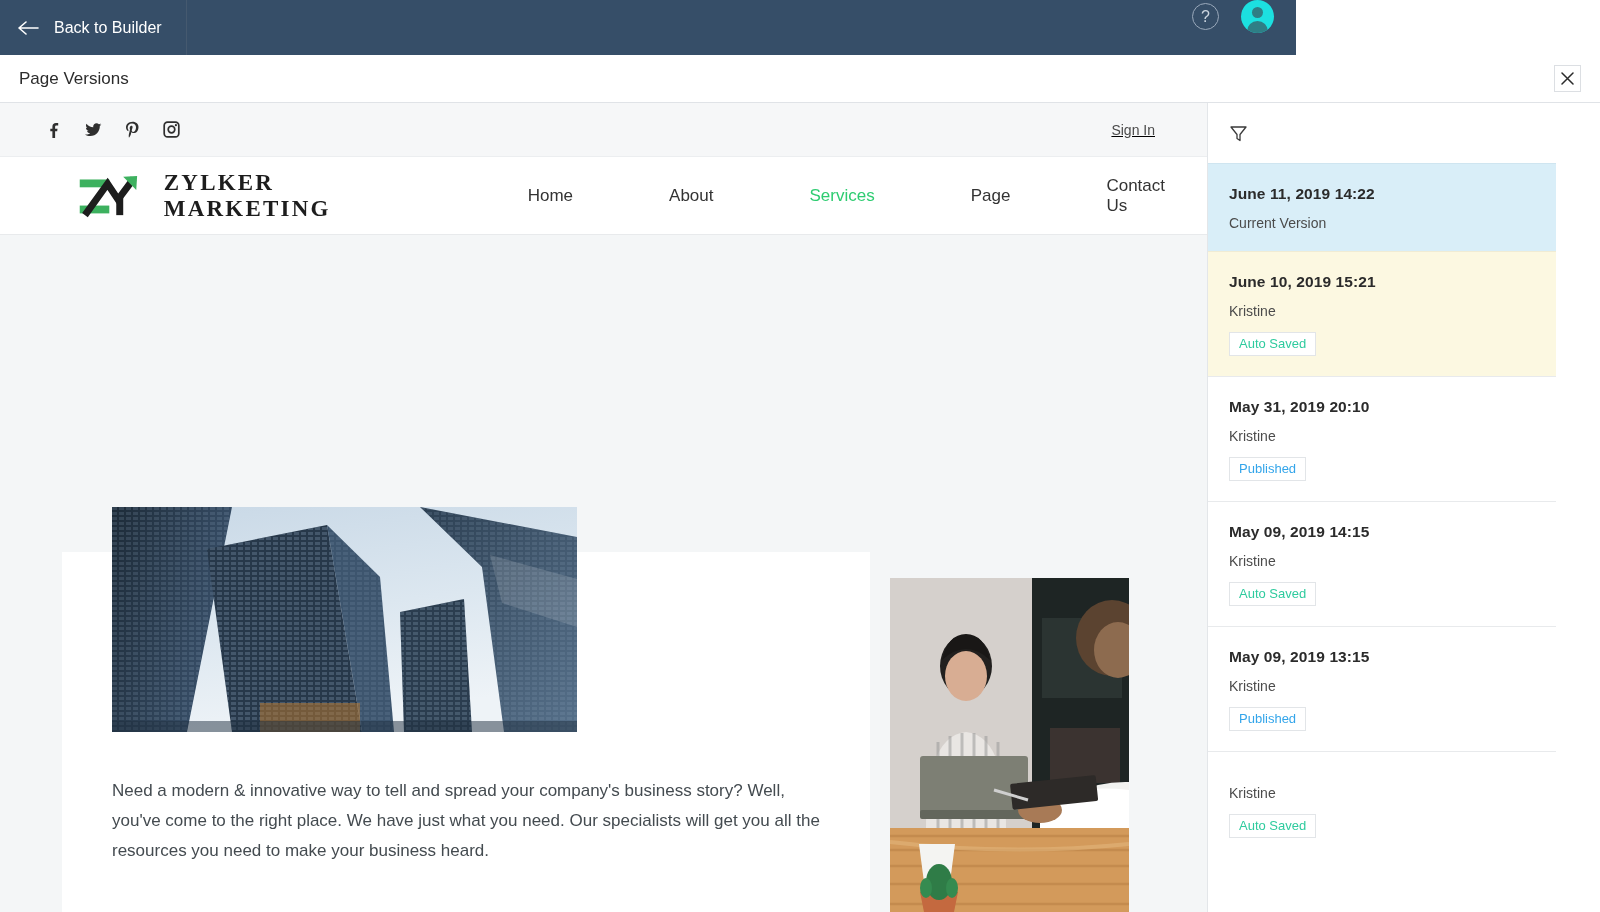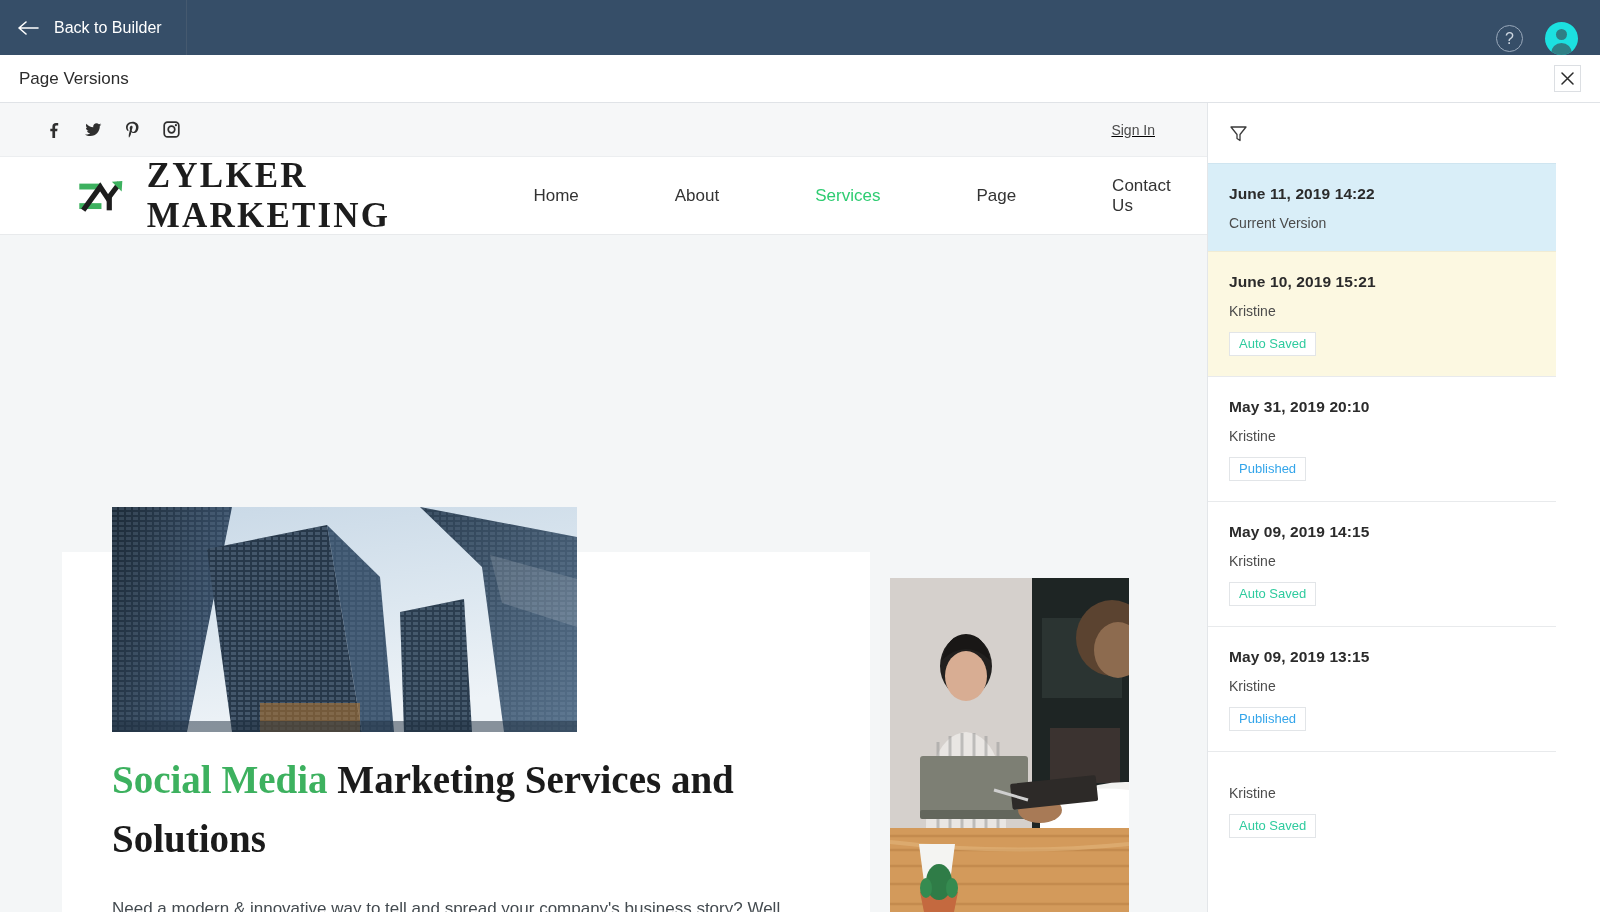--- a/index.html
+++ b/index.html
@@ -6,23 +6,23 @@
   html, body {
     width: 1600px; height: 912px;
     font-family: "Liberation Sans", sans-serif;
     background: #ffffff;
     overflow: hidden;
   }
 
   
   .appbar {
     position: absolute; top: 0; left: 0;
-    width: 1600px; height: 55px;
+    width: 1296px; height: 55px;
     background: #364e68;
-    display: flex; align-items: flex-end;
+    display: flex; align-items: flex-start;
   }
   .back-btn {
     display: flex; align-items: center; gap: 14px;
     height: 55px; padding: 0 24px 0 18px;
     color: #ffffff; font-size: 16px;
     cursor: pointer;
     border-right: 1px solid #45596f;
   }
   .back-arrow { width: 22px; height: 16px; display: block; }
   .appbar-right {
@@ -97,21 +97,21 @@
   .site-nav {
     height: 78px; background: #ffffff;
     display: flex; align-items: center;
     padding: 0 0 0 78px;
     border-bottom: 1px solid #e8eaec;
   }
   .logo-wrap { display: flex; align-items: center; gap: 18px; }
   .logo-mark { width: 78px; height: 56px; }
   .logo-text {
     font-family: "Liberation Serif", serif;
-    font-size: 35px; font-weight: bold; letter-spacing: 2.2px;
+    font-size: 23px; font-weight: bold; letter-spacing: 2.2px;
     color: #1d1d1d;
   }
   .nav-links {
     display: flex; align-items: center; gap: 12px;
     margin-left: 74px;
   }
   .nav-link {
     font-size: 17px; color: #333333; cursor: pointer;
     padding: 0 42px;
   }
@@ -301,21 +301,20 @@
           <polygon points="308,0 465,30 465,225 392,225 370,60" fill="url(#glassB)"></polygon>
           <polygon points="308,0 465,30 465,225 392,225 370,60" fill="url(#win)" opacity="0.45"></polygon>
           <polygon points="378,48 465,72 465,120 390,96" fill="#ffffff" opacity="0.14"></polygon>
 
           <rect x="148" y="196" width="100" height="29" fill="#b4762f" opacity="0.55"></rect>
           <rect x="0" y="214" width="465" height="11" fill="#20303f" opacity="0.5"></rect>
         </svg>
       </div>
 
       <div class="card-inner">
-        <h1 class="headline"><span class="hl-green">Social Media</span><span> Marketing Services and Solutions</span></h1>
         <p class="lede">Need a modern &amp; innovative way to tell and spread your company's business story? Well, you've come to the right place. We have just what you need. Our specialists will get you all the resources you need to make your business heard.</p>
       </div>
     </div>
 
     <div class="side-img">
       <svg width="239" height="358" viewBox="0 0 239 358" preserveAspectRatio="none">
         <rect width="239" height="358" fill="#ddd6d2"></rect>
 
         <rect x="0" y="0" width="142" height="250" fill="#d5d0cc"></rect>
 

